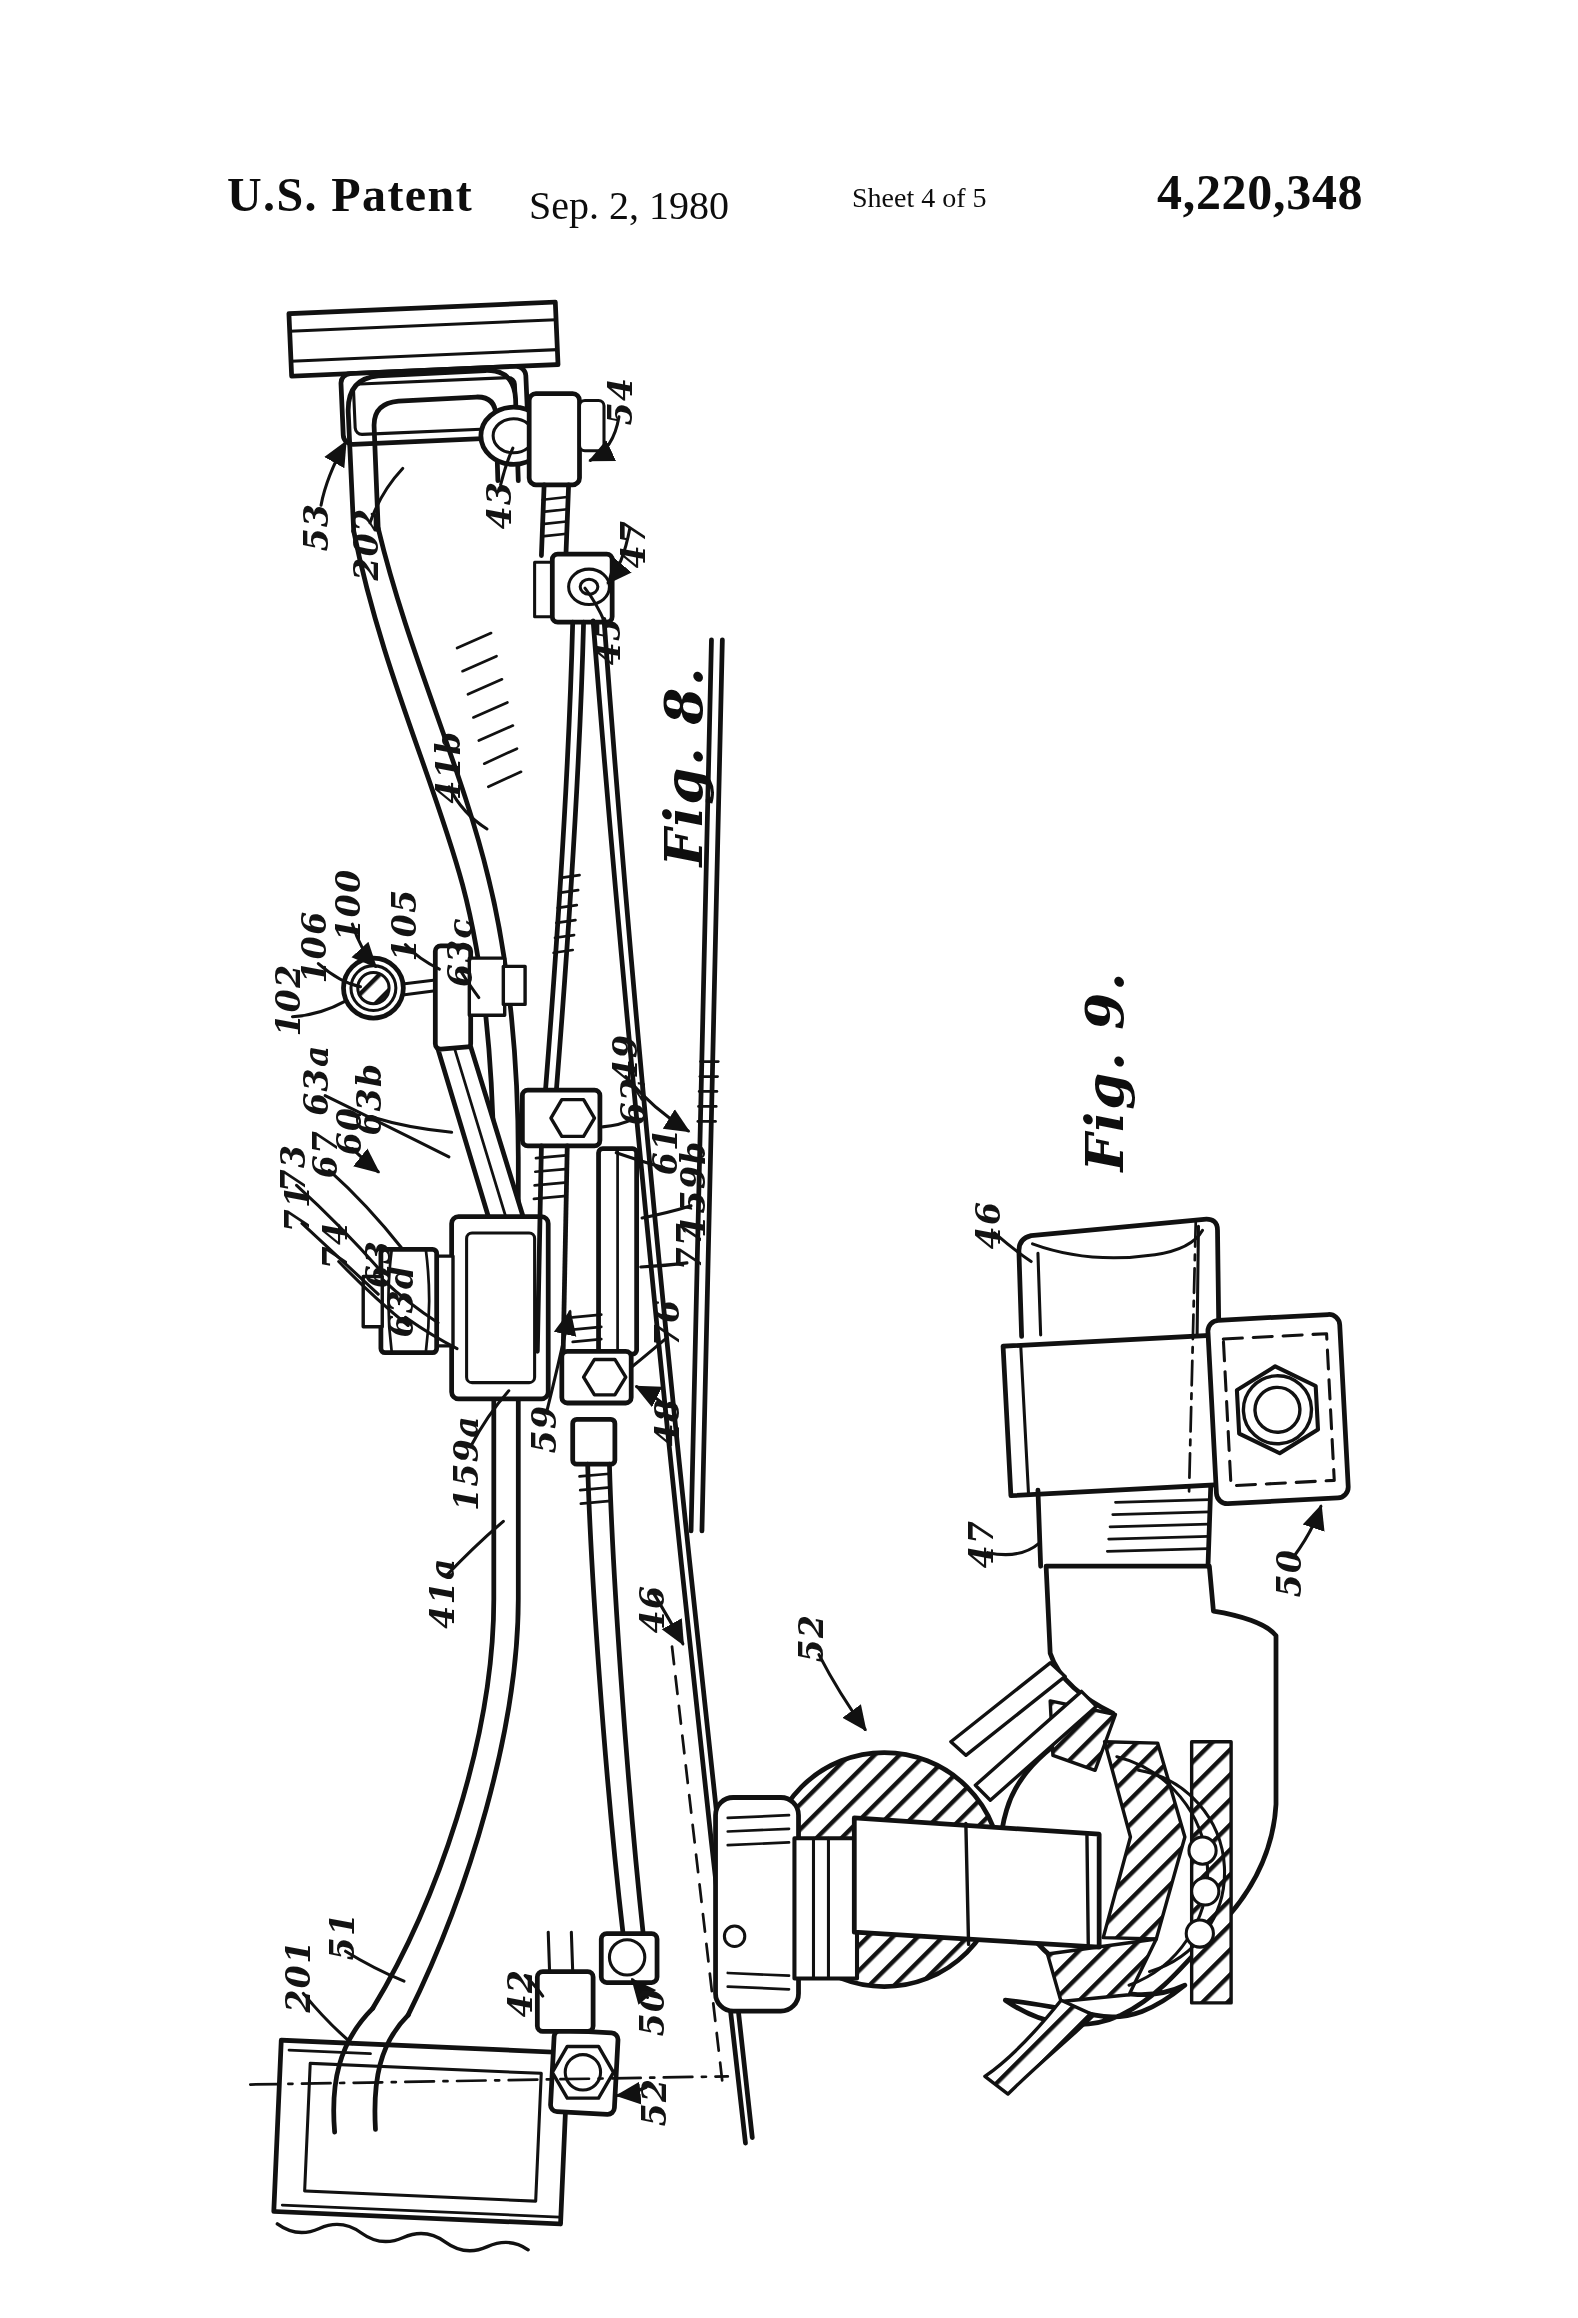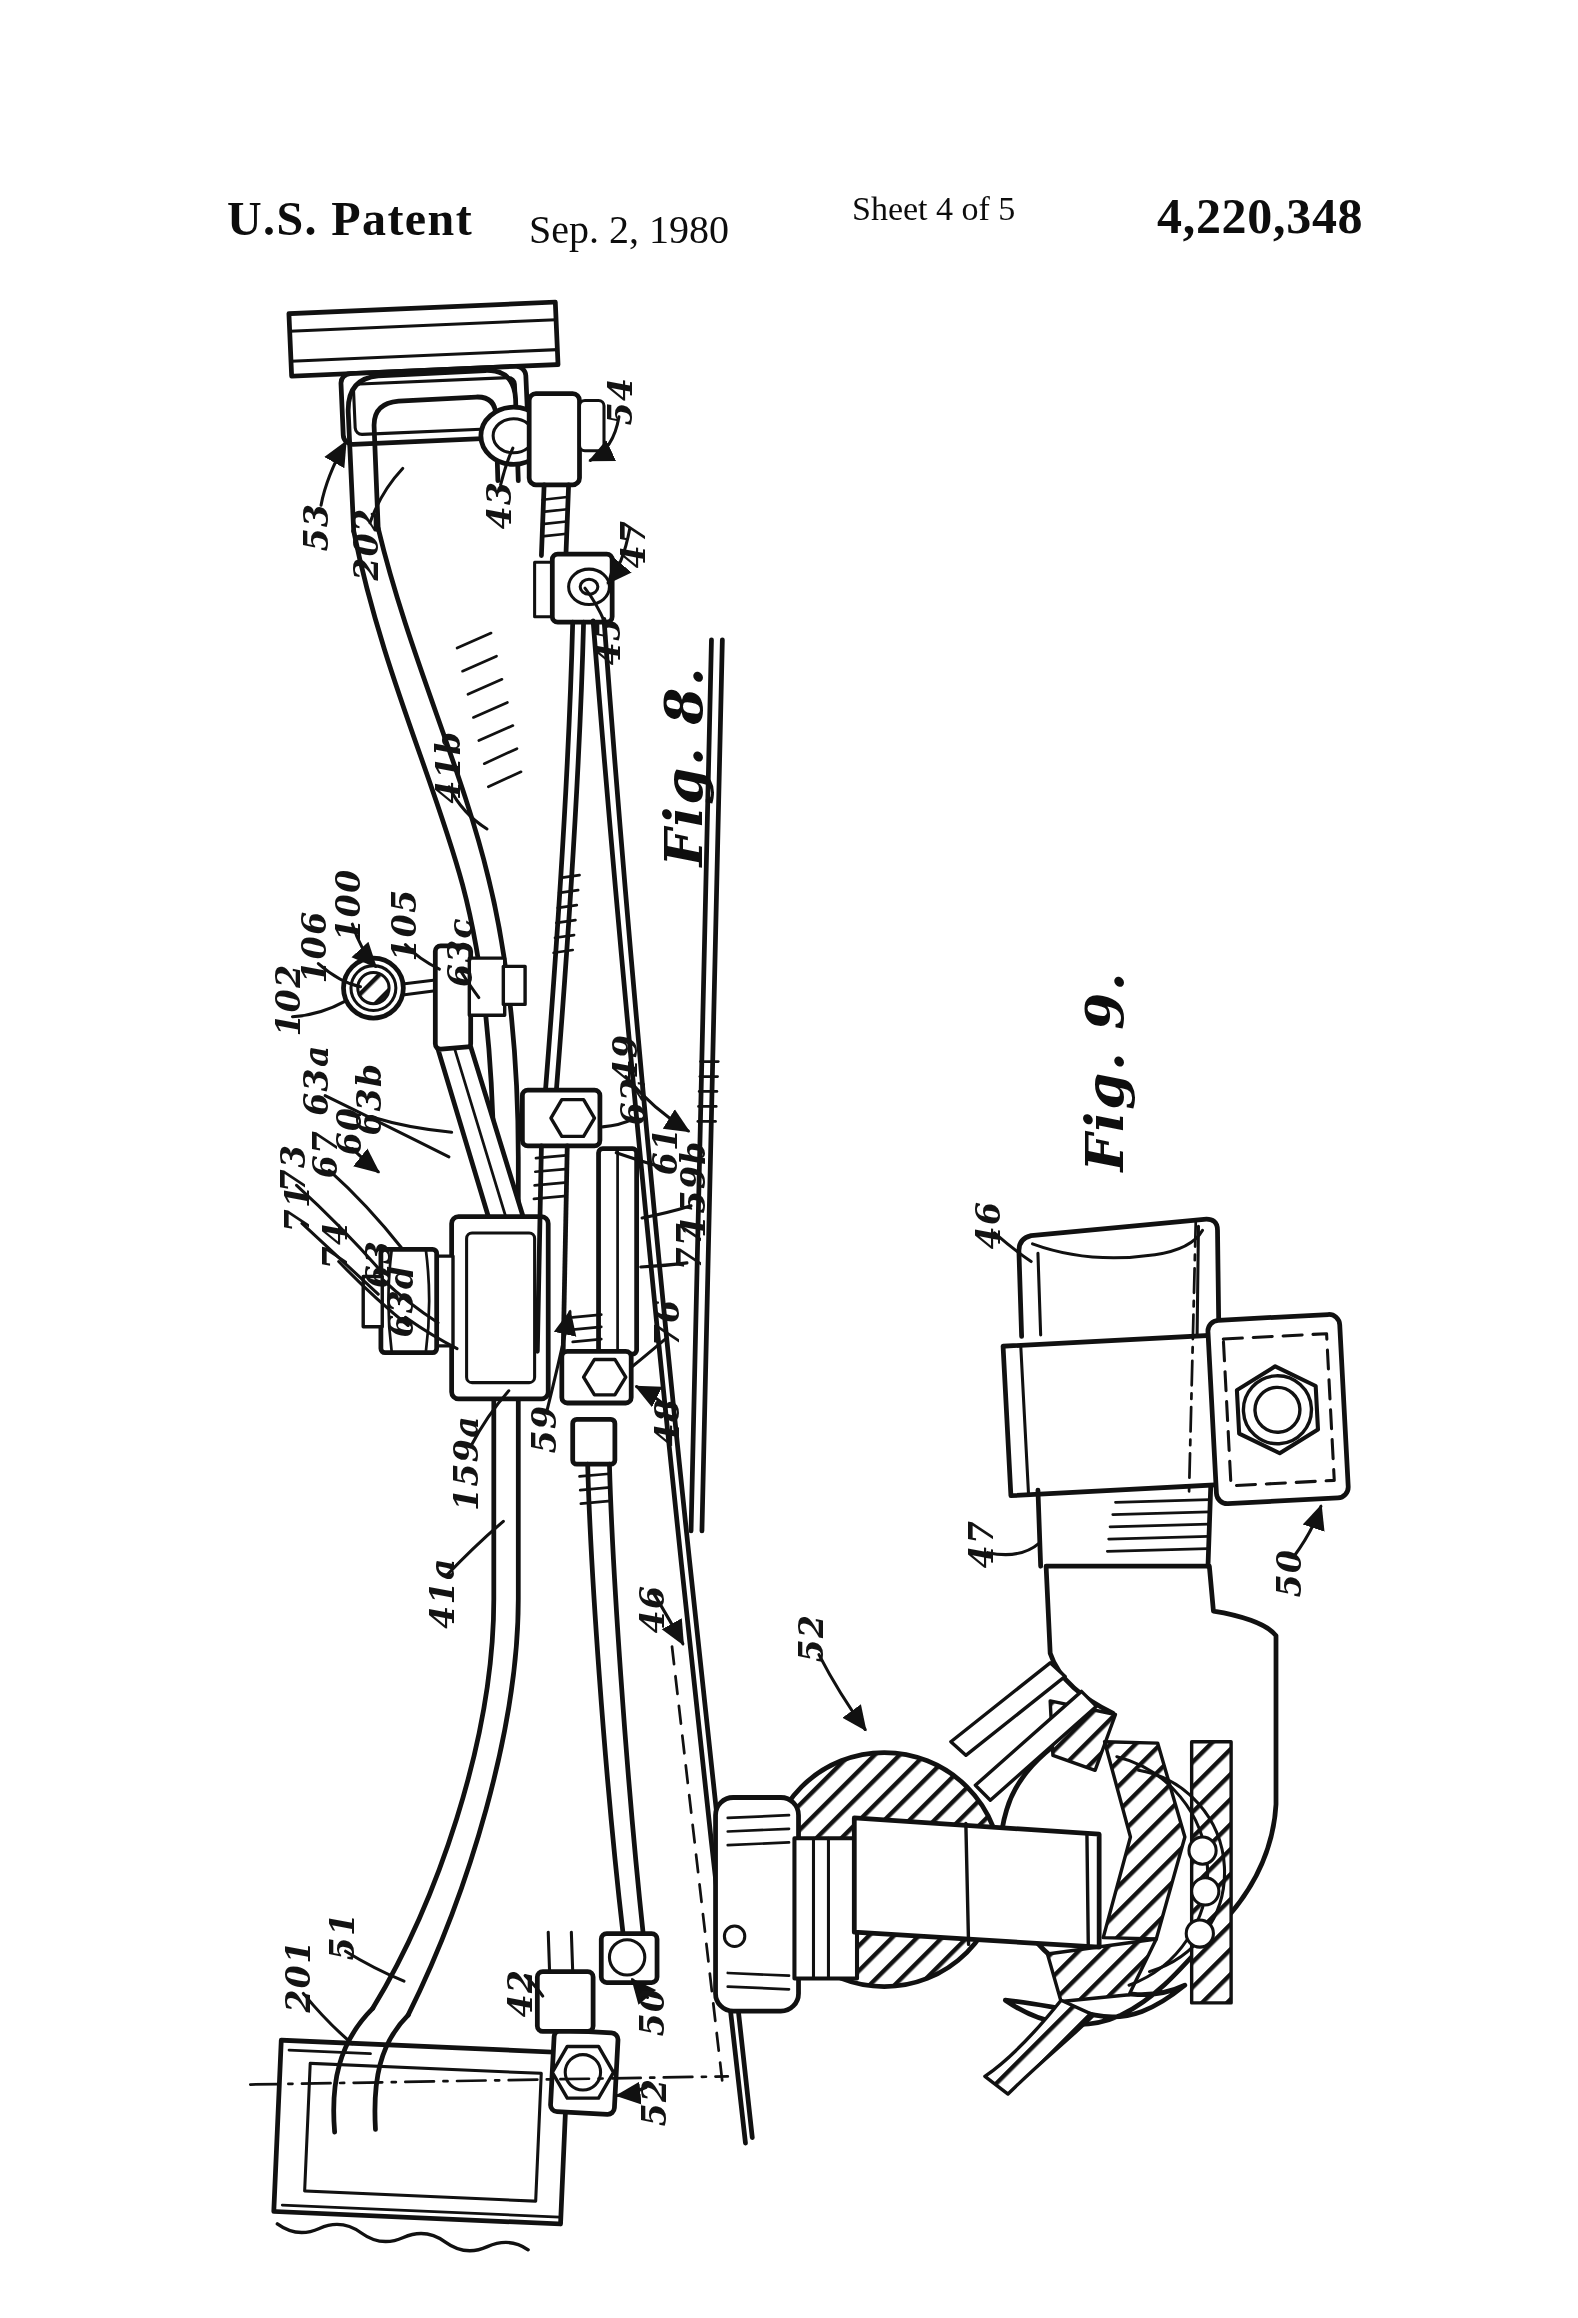--- a/index.html
+++ b/index.html
@@ -1,21 +1,21 @@
 <!DOCTYPE html>
 <html style="font-size:11px"><head>
 <meta charset="utf-8">
 <style>
   html,body{margin:0;padding:0;background:#e8e8e8;}
   #page{position:relative;width:1578px;height:2319px;background:#ffffff;overflow:hidden;
         font-family:"Liberation Serif",serif;color:#111;}
-  .hdr{position:absolute;white-space:nowrap;color:#0d0d0d;margin-top:24px;}
+  .hdr{position:absolute;white-space:nowrap;color:#0d0d0d;}
   #hdr-title{left:227px;top:167px;font-size:48px;font-weight:700;letter-spacing:1.4px;}
   #hdr-date{left:529px;top:182px;font-size:40px;}
-  #hdr-sheet{left:852px;top:166px;font-size:34px;}
+  #hdr-sheet{left:852px;top:182px;font-size:28px;}
   #hdr-number{left:1157px;top:163px;font-size:50px;font-weight:700;letter-spacing:0.7px;text-align:right;}
   svg{position:absolute;left:0;top:0;}
   .ref{position:absolute;transform:translate(-50%,-50%) rotate(-90deg);
        font-family:"DejaVu Serif",serif;font-style:italic;font-weight:700;
        font-size:33px;letter-spacing:1.4px;white-space:nowrap;color:#131313;}
   .figcap{position:absolute;transform:translate(-50%,-50%) rotate(-90deg);
        font-family:"DejaVu Serif",serif;font-style:italic;font-weight:700;
        font-size:53px;letter-spacing:2px;white-space:nowrap;color:#0e0e0e;}
   #cap8{left:683px;top:766px;}
   #cap9{left:1104px;top:1071px;}

